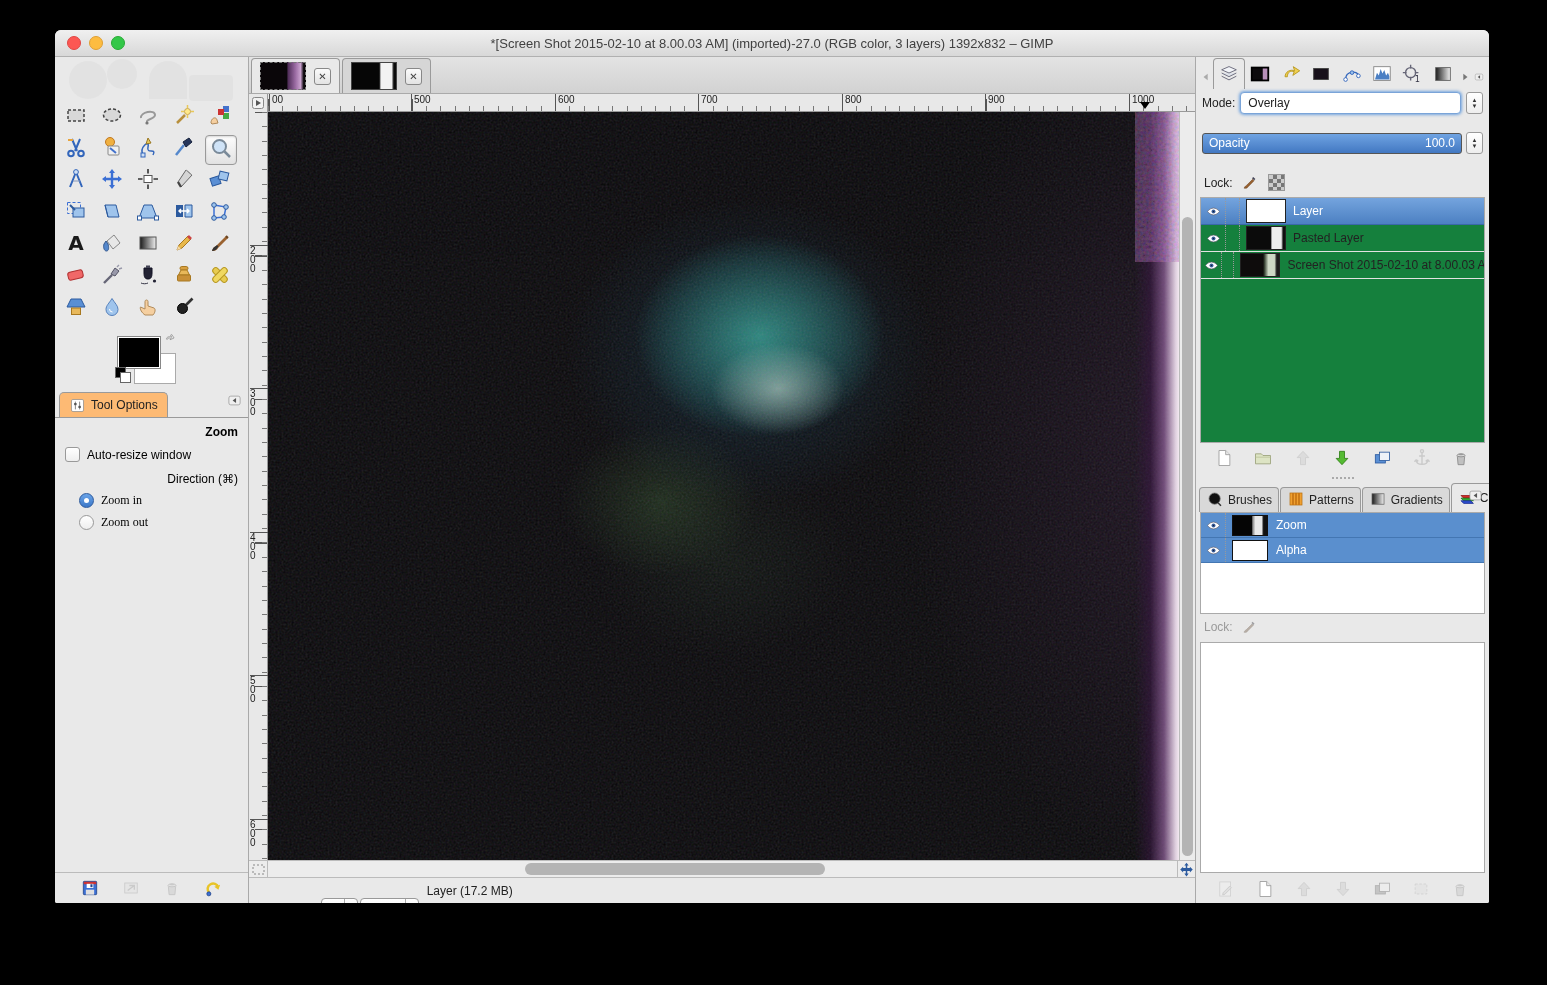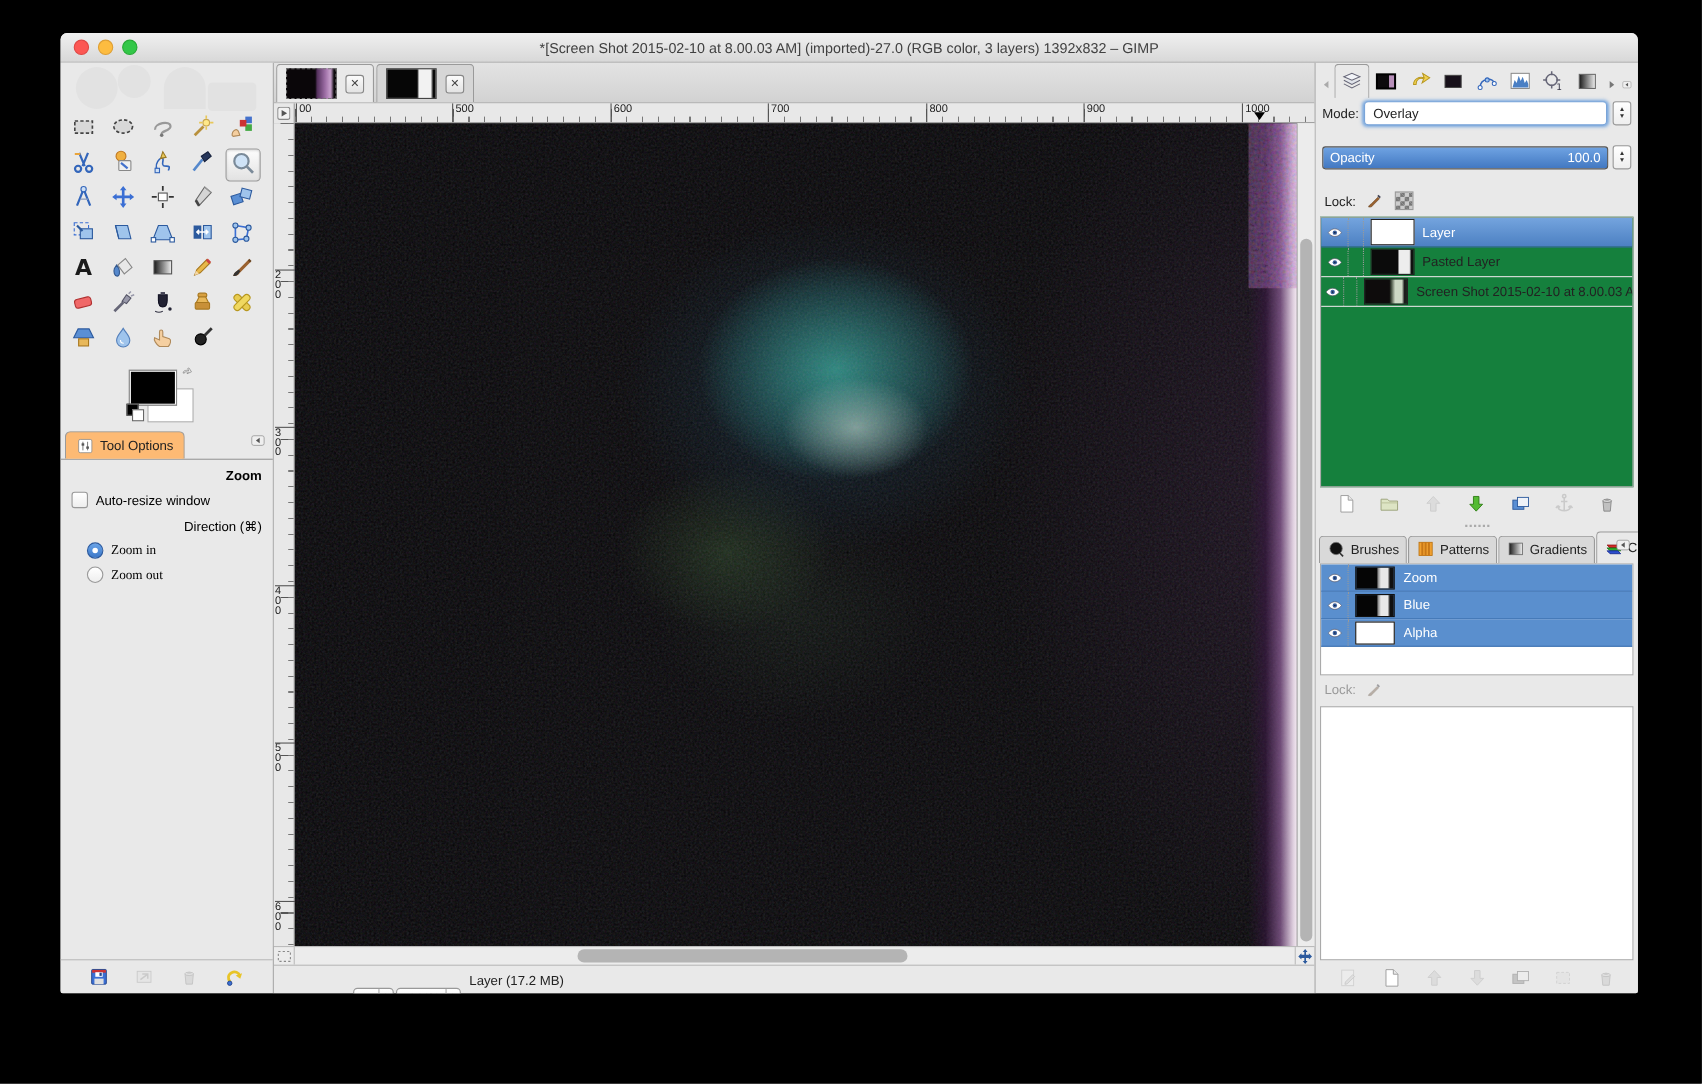--- a/index.html
+++ b/index.html
@@ -784,31 +784,20 @@
             <span class="lname">Zoom</span>
           </div>
           <div class="crow">
             <span class="eyecol">
               <svg viewBox="0 0 24 24">
                 <path d="M2.5 12S6 6.5 12 6.5 21.5 12 21.5 12 18 17.5 12 17.5 2.5 12 2.5 12z" fill="#fff" stroke="#556"></path>
                 <circle cx="12" cy="12" r="3.2" fill="#3a5f9e"></circle>
                 <circle cx="12" cy="12" r="1.2" fill="#11203a"></circle>
               </svg>
             </span>
-            <span class="cthumb th-chan"></span>
-            <span class="lname">Blue</span>
-          </div>
-          <div class="crow">
-            <span class="eyecol">
-              <svg viewBox="0 0 24 24">
-                <path d="M2.5 12S6 6.5 12 6.5 21.5 12 21.5 12 18 17.5 12 17.5 2.5 12 2.5 12z" fill="#fff" stroke="#556"></path>
-                <circle cx="12" cy="12" r="3.2" fill="#3a5f9e"></circle>
-                <circle cx="12" cy="12" r="1.2" fill="#11203a"></circle>
-              </svg>
-            </span>
             <span class="cthumb th-alpha"></span>
             <span class="lname">Alpha</span>
           </div>
         </div>
       <div class="clockrow">
         <span>Lock:</span>
         <span style="width: 16px; height: 16px; display: inline-block;"><svg viewBox="0 0 24 24">
               <path d="M3 20c1-3 2.5-3 4-4.5l8-8 2 2-8 8c-1.5 1.5-1.5 3-6 2.5z" fill="#9a6230" stroke="#6a4420" stroke-width=".8"></path>
               <path d="M15 5l3 3" stroke="#445" stroke-width="2.4"></path>
             </svg></span>

